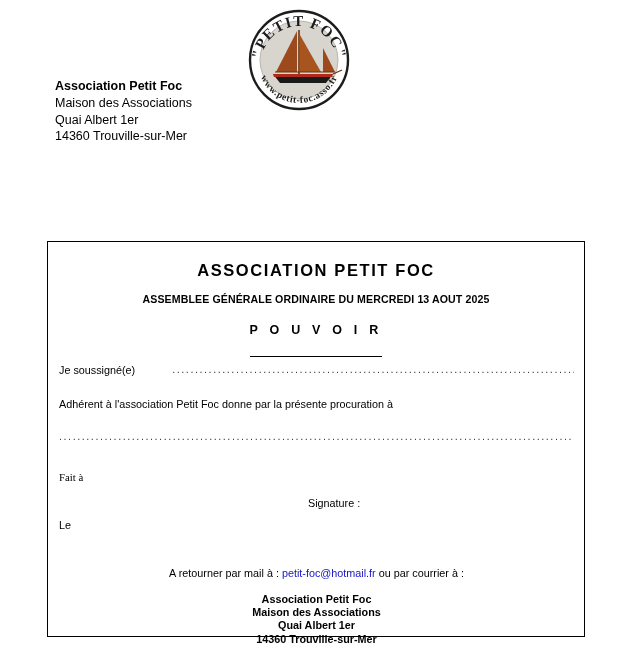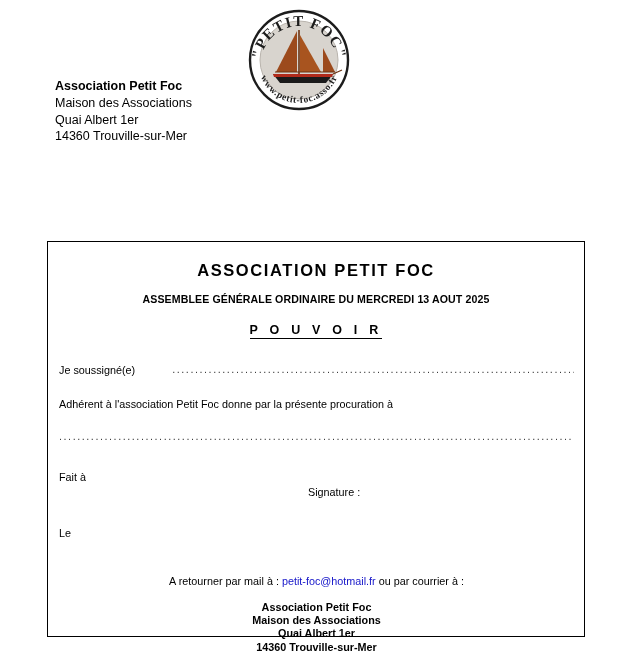--- a/index.html
+++ b/index.html
@@ -78,43 +78,43 @@
 
   .doc-heading {
     text-align: center;
     margin-top: 15px;
   }
   .doc-heading span {
     font-size: 12.5px;
     font-weight: bold;
     letter-spacing: 4.2px;
     border-bottom: 1.3px solid #000;
-    padding-bottom: 1px;
+    padding-bottom: 19px;
   }
 
   
   .body-area {
     padding: 0 10px 0 11px;
   }
 
   .line-row {
     font-size: 10.8px;
     color: #000;
     line-height: 14px;
     display: flex;
     align-items: baseline;
     white-space: nowrap;
   }
 
   .r-soussigne { margin-top: 25px; gap: 32px; }
   .r-adherent  { margin-top: 20px; align-items: center; }
   .r-fullrule  { margin-top: 19px; }
   .r-represent { margin-top: 18px; }
-  .r-faita     { margin-top: 26px; }
-  .r-le        { margin-top: 28px; }
+  .r-faita     { margin-top: 26px; font-family: Liberation Serif, serif; }
+  .r-le        { margin-top: 20px; }
 
   .dots {
     flex: 1 1 auto;
     overflow: hidden;
     font-size: 10.8px;
     letter-spacing: 1.55px;
     color: #3a3a3a;
     margin-left: 5px;
     position: relative;
     top: -1px;
@@ -123,21 +123,21 @@
     margin-left: 0;
   }
 
   .sig-row {
     position: relative;
     height: 14px;
   }
   .sig-label {
     position: absolute;
     left: 249px;
-    top: 2px;
+    top: 13px;
     font-size: 10.8px;
     white-space: nowrap;
   }
 
   
   .return-row {
     text-align: center;
     font-size: 10.8px;
     margin-top: 35px;
   }

